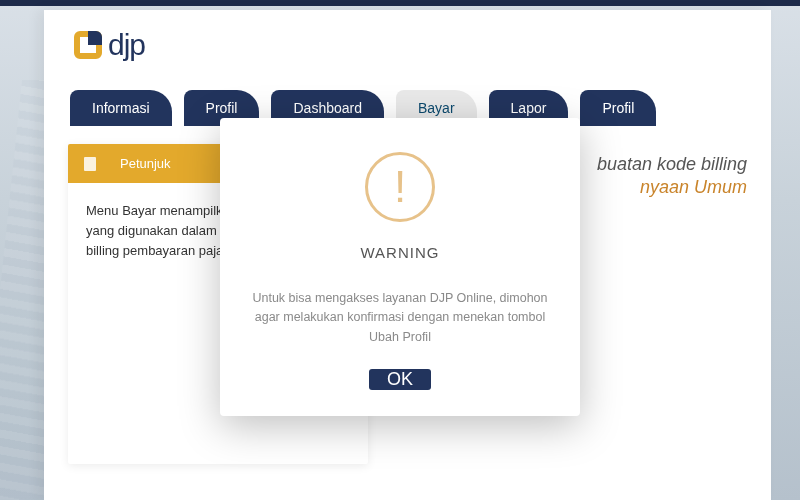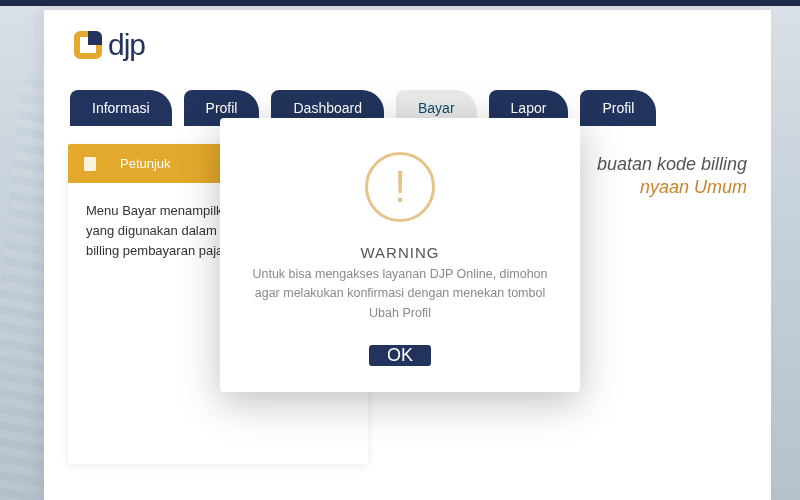--- a/index.html
+++ b/index.html
@@ -101,21 +101,21 @@
     border-radius: 4px;
     box-shadow: 0 10px 40px rgba(0,0,0,0.25);
     padding: 34px 30px 26px 30px;
     text-align: center;
   }
   .warn-circle {
     width: 70px; height: 70px; border: 3px solid #e7c28a; border-radius: 50%;
     margin: 0 auto 22px auto; display:flex; align-items:center; justify-content:center;
     color: #e7c28a; font-size: 44px; font-weight: 300; line-height: 1;
   }
-  .modal-title { font-size: 15px; letter-spacing: 1px; color: #555; margin-bottom: 4px;}
+  .modal-title { font-size: 15px; letter-spacing: 1px; color: #555; margin-bottom: 28px;}
   .modal-msg { font-size: 12.5px; color: #8a8a8a; line-height: 1.55; margin-bottom: 22px;}
   .modal-ok {
     background: #22345d; color: #fff; border: none; padding: 0 18px;
     border-radius: 3px; font-size: 18px; cursor: pointer;
   }
   
   .bgshape {
     position:absolute; left:0; bottom:0; width:120px; height:420px;
     background: repeating-linear-gradient( 10deg, rgba(255,255,255,0.15) 0 8px, rgba(120,140,160,0.15) 8px 16px);
     transform: skewX(-6deg);

